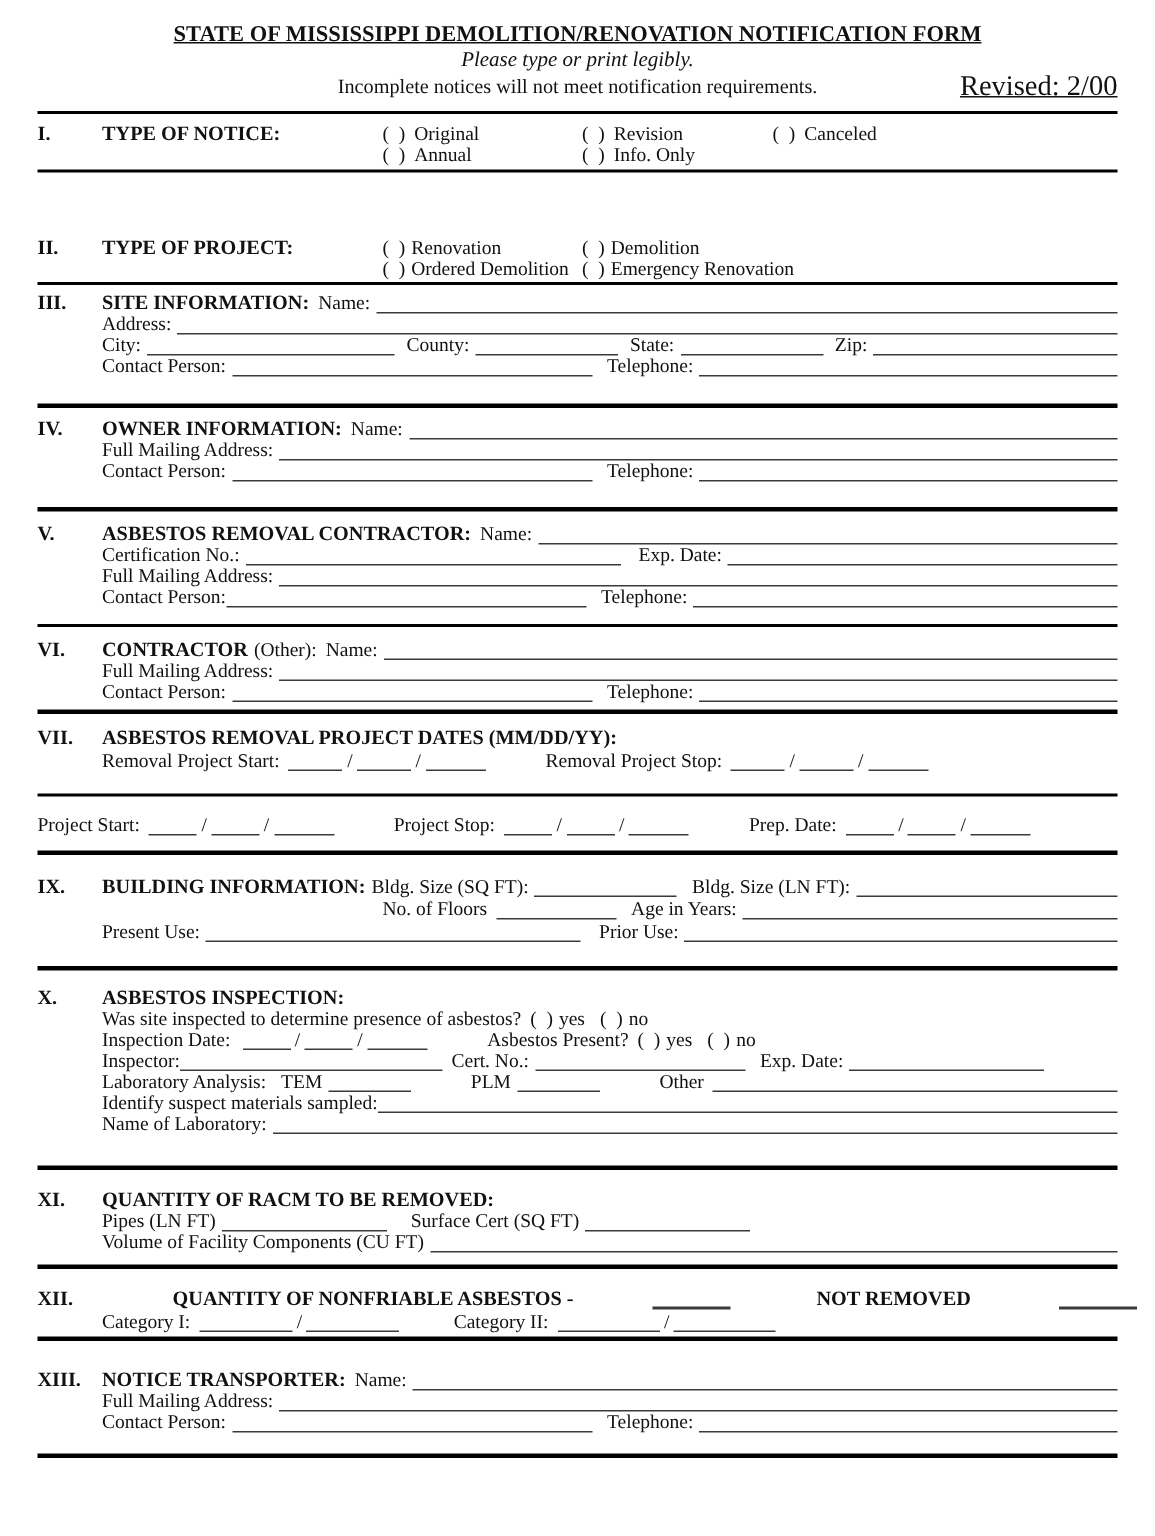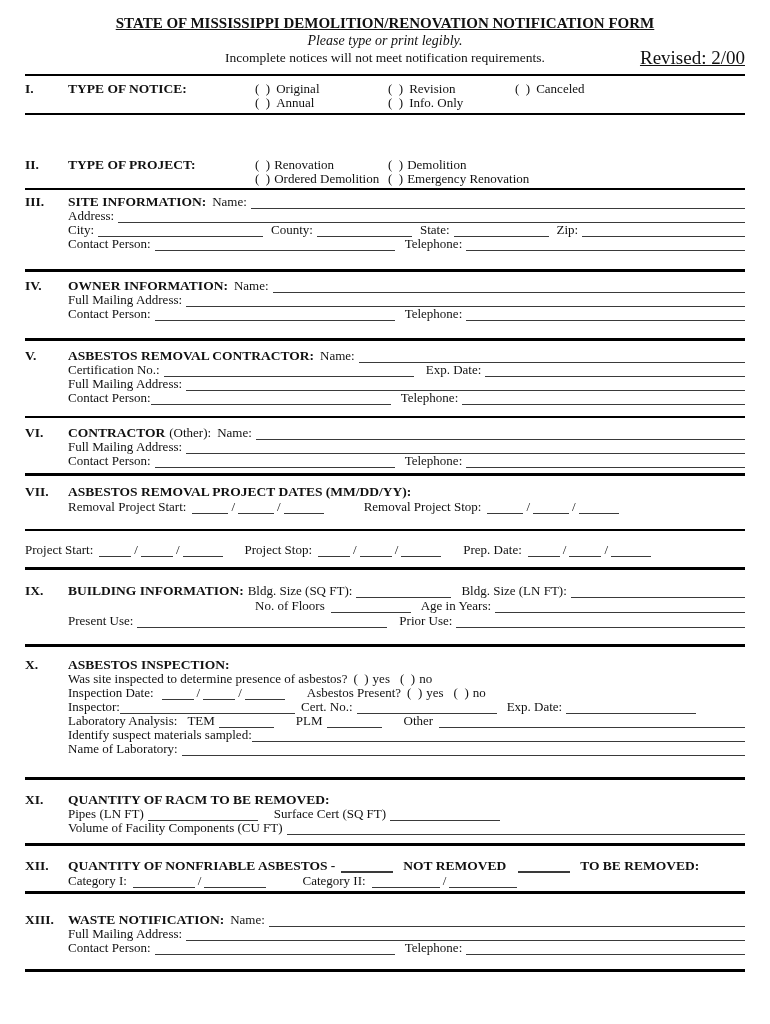--- a/index.html
+++ b/index.html
@@ -11,32 +11,32 @@
   }
   .center{text-align:center;}
   .title{font-size:15px;font-weight:bold;text-decoration:underline;line-height:18px;}
   .subtitle{font-style:italic;font-size:14px;line-height:17px;}
   .noticeline{position:relative;font-size:13.5px;line-height:17px;}
   .revised{position:absolute;right:0;bottom:0;font-size:19px;text-decoration:underline;}
   .rule{background:#000;height:3px;margin:0;}
   .rule.thin{height:2px;}
   .row{display:flex;align-items:flex-end;position:relative;height:14px;}
   .row.h15{height:15px;}
-  .row.h16{height:16px;}
+  .row.h16{height:16px;gap:47px;}
   .num{width:43px;flex:none;font-weight:bold;font-size:13.5px;white-space:pre;}
   .ind{margin-left:43px;}
   .b{font-weight:bold;font-size:13.5px;white-space:pre;}
   .lbl{white-space:pre;flex:none;}
   .blank{border-bottom:1px solid #3a3a3a;height:12px;flex:none;}
   .blank.fill{flex:1 1 auto;}
   .blank.bold-b{border-bottom-width:2px;}
   .cb{white-space:pre;flex:none;}
   .opt{display:flex;align-items:flex-end;}
   .abs{position:absolute;bottom:0;}.g4{margin-left:4px;}.g6{margin-left:6px;}.g8{margin-left:8px;}
-  .g10{margin-left:10px;}.g12{margin-left:12px;}.g16{margin-left:16px;}.g22{margin-left:22px;}
+  .g10{margin-left:10px;}.g12{margin-left:12px;}.g16{margin-left:16px;}.g22{margin-left:40px;}
   .g36{margin-left:36px;}.g40{margin-left:40px;text-align:right;}
   .slash{flex:none;padding:0 3px;white-space:pre;}.w52{width:52px;}.w55{width:55px;}.w62{width:62px;}.w68{width:68px;}
   .w80{width:80px;}.w95{width:95px;}.w110{width:110px;}.w130{width:130px;}.w140{width:140px;}
   .w165{width:165px;}.w175{width:175px;}.w240{width:240px;}.w250{width:250px;}
   .d32{width:32px;}.d36{width:36px;}.d40{width:40px;}
   
   .s-hdr-rule{margin-top:8px;}
   .sec1{padding-top:5px;}  .sec1 .rule{margin-top:3px;}
   .sec2{padding-top:18px;margin-top:24px;}  .sec2 .rule{margin-top:2px;}
   .sec3{padding-top:4px;}  .sec3 .rule{margin-top:18px;}
@@ -384,21 +384,21 @@
       <span class="blank w68 g6"></span>
       <span class="slash">/</span>
       <span class="blank w68"></span>
     </div>
     <div class="rule"></div>
   </div>
 
   <div class="sec13">
     <div class="row h15">
       <span class="num">XIII.</span>
-      <span class="b">WASTE NOTIFICATION:</span>
+      <span class="b">NOTICE TRANSPORTER:</span>
       <span class="lbl g6">Name:</span>
       <span class="blank fill g4"></span>
     </div>
     <div class="row">
       <span class="lbl ind">Full Mailing Address:</span>
       <span class="blank fill g4"></span>
     </div>
     <div class="row">
       <span class="lbl ind">Contact Person:</span>
       <span class="blank w240 g4"></span>

